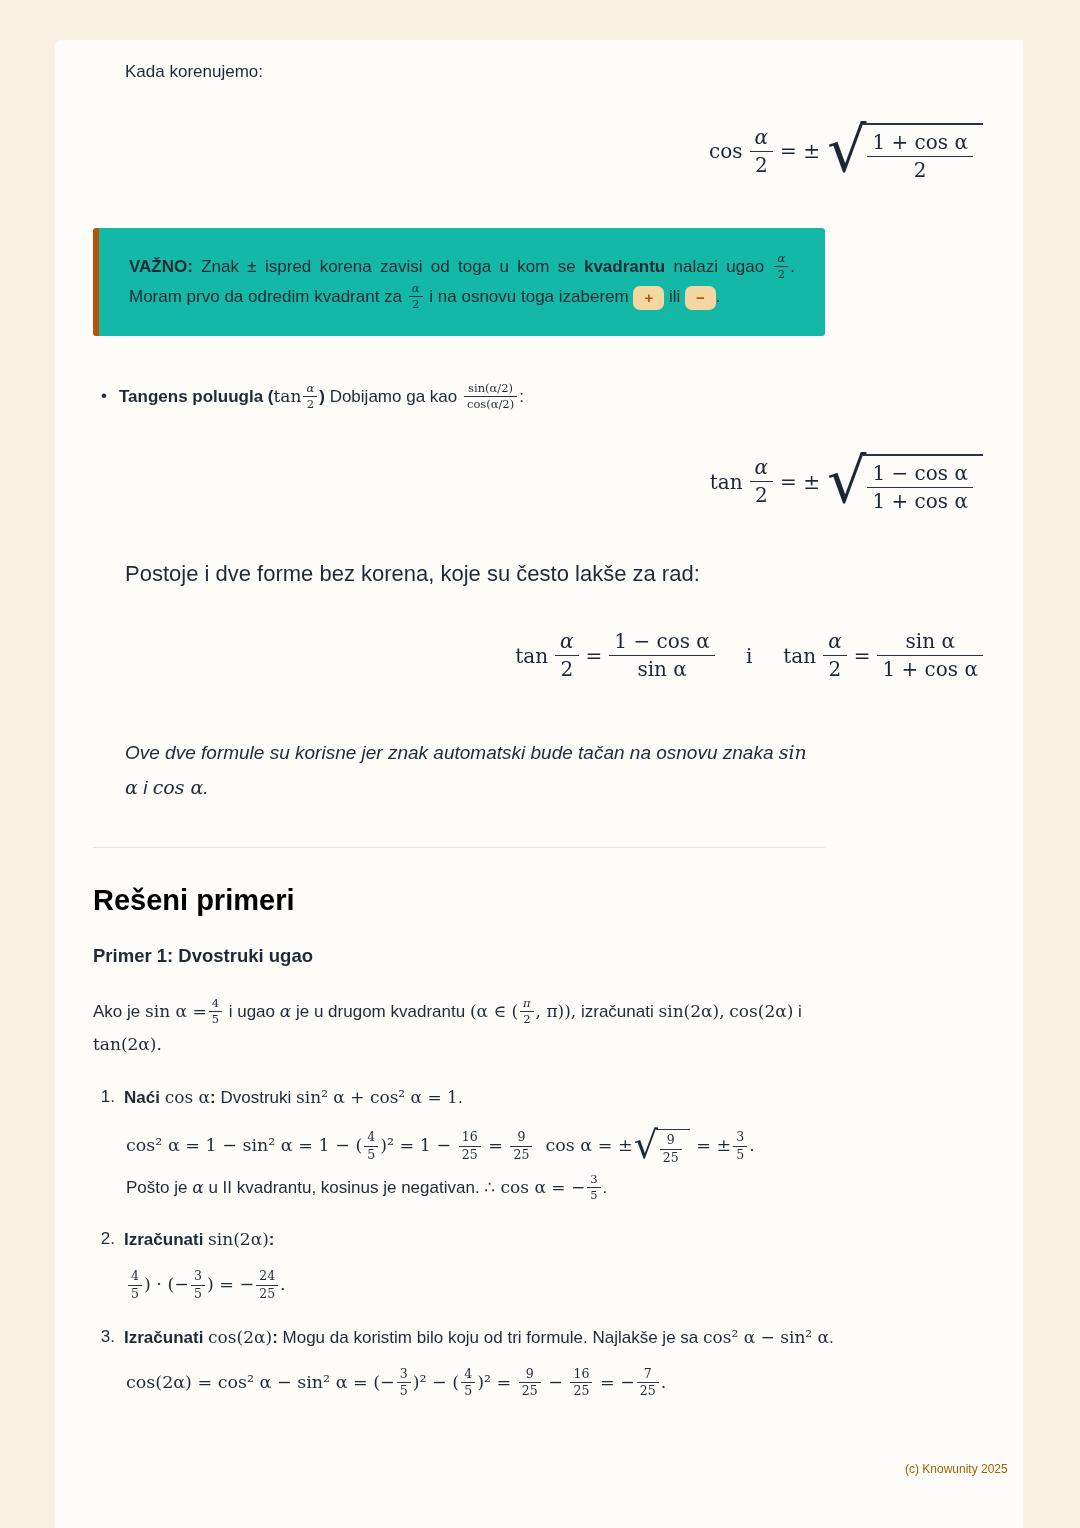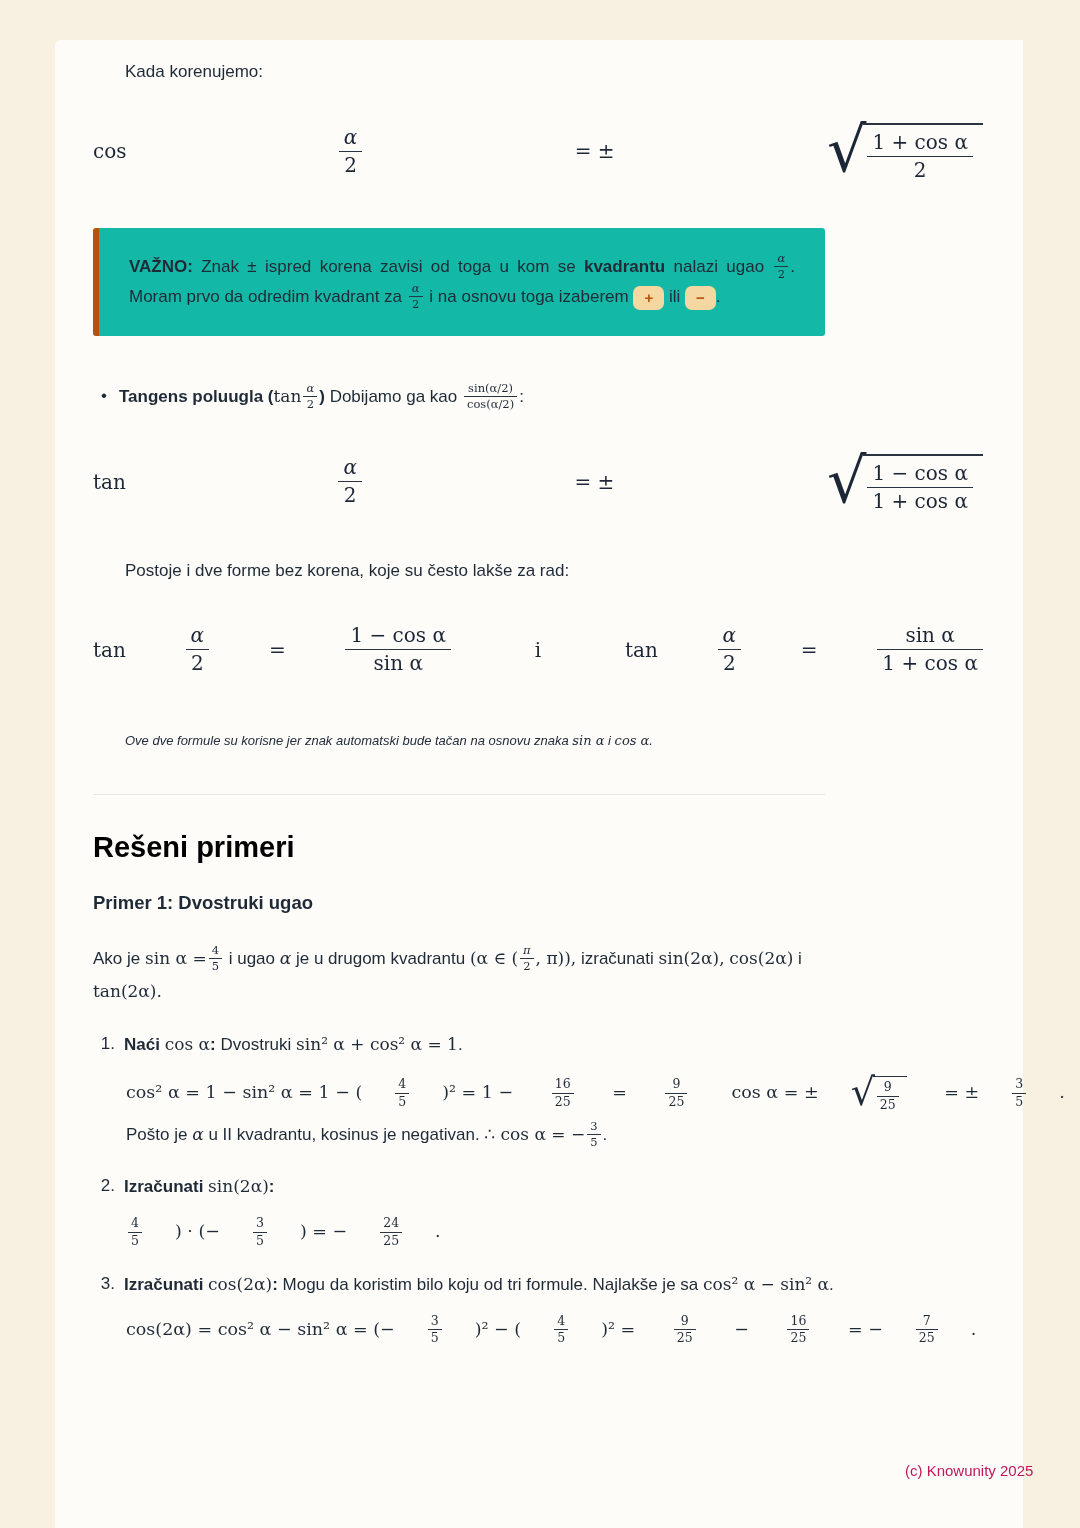--- a/index.html
+++ b/index.html
@@ -23,26 +23,26 @@
     width: 4px; height: 1462px;
     background: #eca14b; border-radius: 2px;
   }
   .content { padding: 14px 40px 0 38px; }
 
   
   .b { font-weight: 700; }
   .m { font-family: "DejaVu Serif", "Liberation Serif", serif; }
   .mi { font-style: italic; }
   .lead { font-size: 17px; margin: 8px 0 0 32px; }
-  .para { font-size: 17px; margin: 44px 0 0 32px; }
+  .para { font-size: 22px; margin: 44px 0 0 32px; }
 
   
   .dmath {
     margin-top: 34px; min-height: 70px;
-    display: flex; align-items: center; justify-content: space-between;
+    display: flex; align-items: center; justify-content: flex-end;
     gap: 7px; font-size: 20px; color: #1c2636;
   }
   .frac { display: inline-flex; flex-direction: column; text-align: center; line-height: 1.15; vertical-align: middle; }
   .frac .fnum { display: block; padding: 0 5px 2px; }
   .frac .fden { display: block; border-top: 1.4px solid #2a3442; padding: 2px 5px 0; }
 
   .dsqrt { display: inline-flex; align-items: flex-start; }
   .radsym { font-size: 62px; line-height: 0.98; display: block; }
   .radbody { border-top: 2px solid #2a3442; padding: 6px 10px 0 4px; margin-left: -3px; margin-top: 3px; display: inline-block; }
 
@@ -73,38 +73,38 @@
     font-size: 15px; line-height: 22px; vertical-align: middle;
   }
 
   
   .bullet { margin-top: 46px; margin-left: 8px; display: flex; gap: 12px; font-size: 17px; width: 760px; }
   .marker { line-height: 1.7; }
   .bullet-body { line-height: 1.7; }
 
   .conj { margin: 0 24px; }
 
-  .note { margin: 44px 0 0 32px; width: 700px; font-style: italic; font-size: 13px; line-height: 1.8; color: #222c3a; }
+  .note { margin: 44px 0 0 32px; width: 700px; font-style: italic; font-size: 19px; line-height: 1.8; color: #222c3a; }
 
   .divider { border: none; border-top: 1px solid #e7e6e1; width: 732px; margin: 42px 0 0 0; }
 
   .section-title { margin: 36px 0 0; color: #000000; font-size: 29px; font-weight: 800; }
   .subtitle { margin: 28px 0 0; font-size: 18.5px; font-weight: 700; }
   .problem { margin-top: 28px; font-size: 17px; line-height: 1.95; width: 768px; }
 
   .steps { margin-top: 22px; }
   .step { display: flex; gap: 9px; margin-top: 22px; }
   .step-num { width: 22px; flex: none; text-align: right; font-size: 17px; line-height: 1.7; }
   .step-body { flex: 1; font-size: 17px; line-height: 1.7; max-width: 740px; }
   .step-head { margin: 0; }
-  .mline { margin: 14px 0 0 2px; font-size: 17.5px; display: flex; align-items: center; gap: 31px; }
+  .mline { margin: 14px 0 0 2px; font-size: 17.5px; display: flex; align-items: center; }
   .mline > span { white-space: pre; }
   .step-note { margin: 8px 0 0 2px; }
 
-  .footer { position: absolute; left: 905px; top: 1462px; font-size: 15px; color: #be185d; z-index: 5; }
+  .footer { position: absolute; left: 905px; top: 1462px; font-size: 12px; color: #a16207; z-index: 5; }
 </style>
 </head>
 <body>
 
 <div class="edge-line"></div>
 
 <div class="card">
   <div class="content">
 
     <p class="lead">Kada korenujemo:</p>

